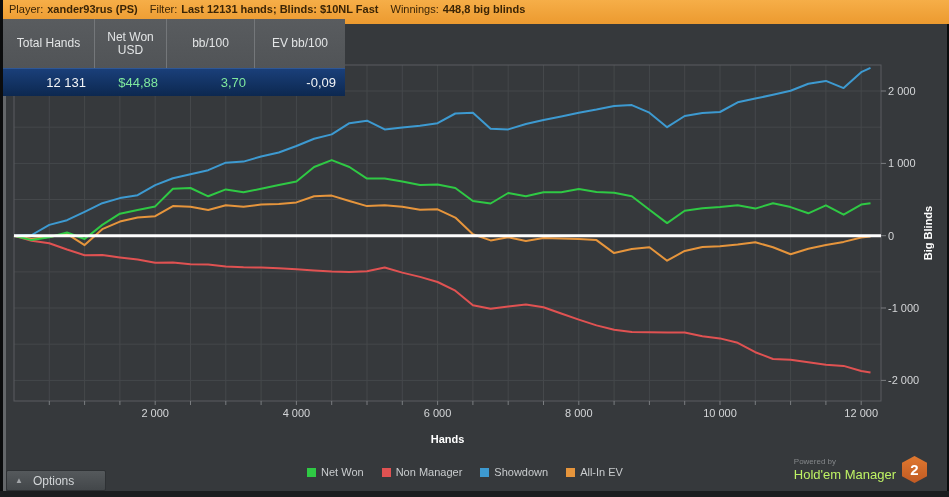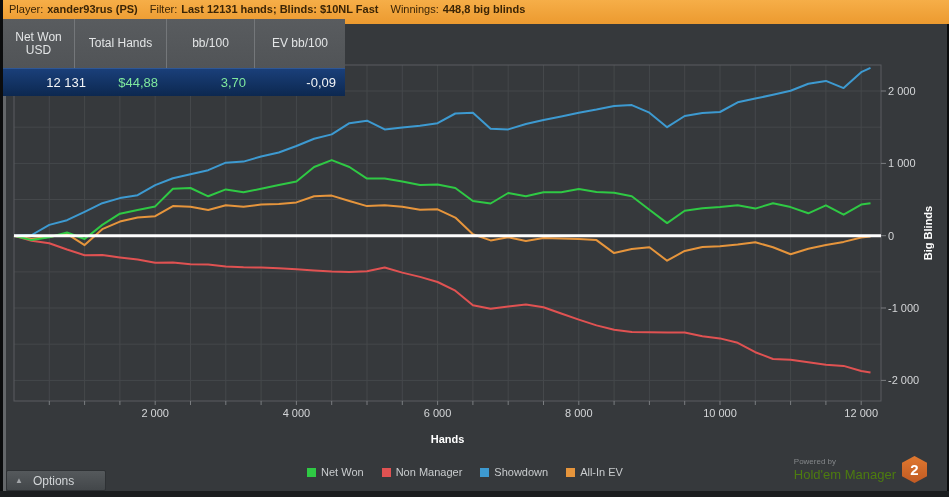--- a/index.html
+++ b/index.html
@@ -37,21 +37,21 @@
   .legend-label{color:#C9CCCE;font-size:11px;}
 
   
   #options-btn{position:absolute;left:6px;top:470px;width:100px;height:21px;z-index:6;
     background:linear-gradient(#55595C,#43474A);border:1px solid #2E3134;border-radius:2px;
     box-sizing:border-box;color:#D2D5D7;font-size:12px;display:flex;align-items:center;cursor:pointer;}
   #options-btn .arrow{margin:0 10px 0 8px;color:#A3A6A9;font-size:8px;}
   #powered{position:absolute;right:22px;top:456px;display:flex;align-items:center;z-index:6;}
   #powered .txt{display:flex;flex-direction:column;align-items:flex-start;}
   #powered .powered-by{color:#84878A;font-size:8px;}
-  #powered .brand{color:#4d7c0f;font-size:13px;margin-top:1px;}
+  #powered .brand{color:#bef264;font-size:13px;margin-top:1px;}
   #hexagon{width:25px;height:27px;margin-left:6px;background:linear-gradient(#E0782F,#C05A23);
     clip-path:polygon(50% 0,100% 25%,100% 75%,50% 100%,0 75%,0 25%);
     display:flex;align-items:center;justify-content:center;color:#FFFFFF;font-size:15px;font-weight:bold;}
 </style>
 </head>
 <body>
 
 <div id="main"></div>
 <div id="frame-left-gray"></div>
 <div id="frame-bottom"></div>
@@ -139,22 +139,22 @@
     <text font-family="&quot;Liberation Sans&quot;,sans-serif" font-size="11" x="447.5" y="443" fill="#FFFFFF" font-weight="bold" text-anchor="middle">Hands</text>
     <text font-family="&quot;Liberation Sans&quot;,sans-serif" font-size="11" x="932" y="233" fill="#FFFFFF" font-weight="bold" text-anchor="middle" transform="rotate(-90 932 233)">Big Blinds</text>
   </svg>
 
 <div id="topbar" style="background: linear-gradient(rgb(246, 174, 72), rgb(236, 154, 47));">
   <span class="lbl">Player:</span><span class="val">xander93rus (PS)</span><span class="lbl">Filter:</span><span class="val">Last 12131 hands; Blinds: $10NL Fast</span><span class="lbl">Winnings:</span><span class="val">448,8 big blinds</span>
 </div>
 
 <div id="stats">
   <div class="hdr">
+    <div class="hcell c0">Total Hands</div>
     <div class="hcell c1">Net Won USD</div>
-    <div class="hcell c0">Total Hands</div>
     <div class="hcell c2">bb/100</div>
     <div class="hcell c3">EV bb/100</div>
   </div>
   <div class="vrow">
     <div class="vcell c0">12 131</div>
     <div class="vcell c1 green">$44,88</div>
     <div class="vcell c2 green">3,70</div>
     <div class="vcell c3">-0,09</div>
   </div>
 </div>

